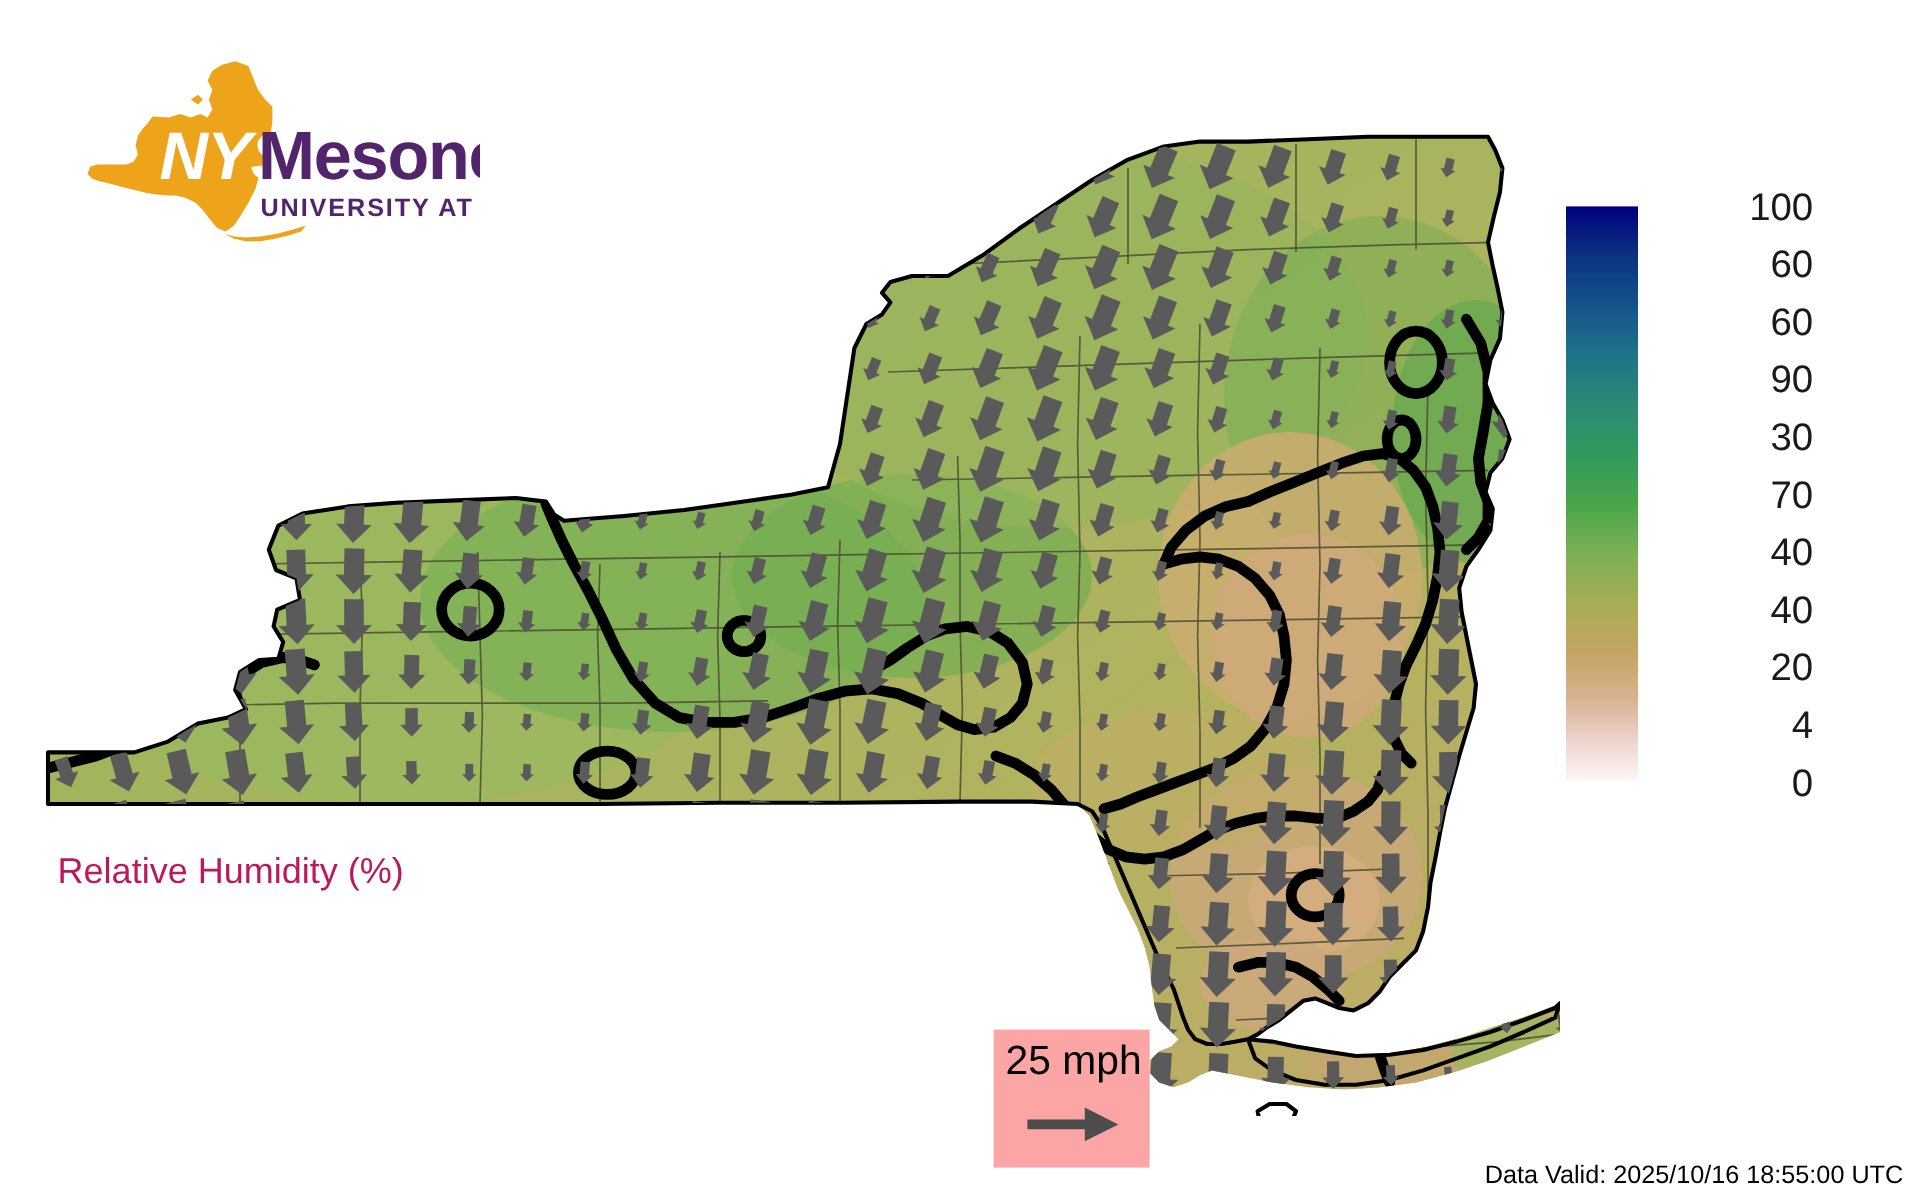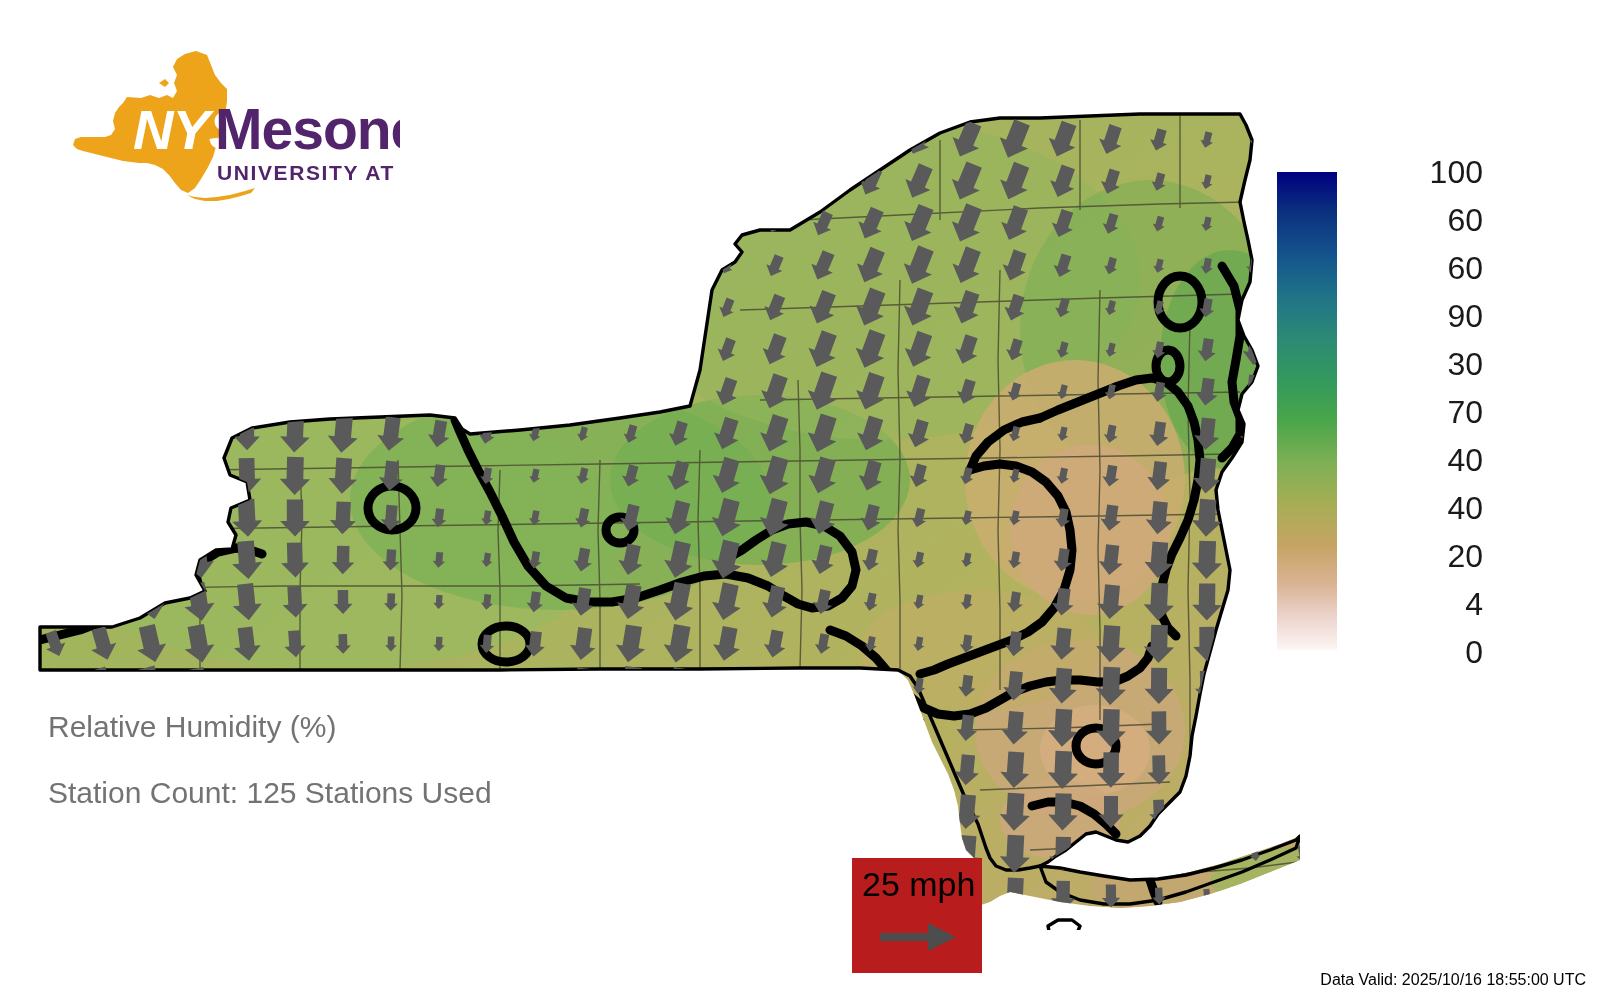--- a/index.html
+++ b/index.html
@@ -8,21 +8,21 @@
 
   
   #logo{position:absolute;left:55px;top:45px;width:345px;height:160px;}
   #logo svg{display:block;}
 
   
   #map-panel{position:absolute;left:0px;top:30px;width:1300px;height:900px;}
   #map-svg{display:block;width:100%;height:100%;}
 
   
-  #colorbar-group{position:absolute;left:1277px;top:172px;width:270px;height:478px;padding-left:10px;}
+  #colorbar-group{position:absolute;left:1305px;top:172px;width:270px;height:478px;padding-left:10px;}
   #colorbar-bar{position:absolute;left:0;top:0;width:60px;height:478px;
      background:linear-gradient(to bottom,
         #000080 0%,
         #0b2f7e 8%,
         #14528c 17%,
         #1f7388 26%,
         #2c8a74 35%,
         #339a5b 44%,
         #4aa64a 52%,
         #7fb055 61%,
@@ -30,31 +30,31 @@
         #c6a464 78%,
         #d9b392 86%,
         #ecd3cb 93%,
         #fdf6f4 100%);}
   #colorbar-ticks{position:absolute;left:66px;top:-24px;width:200px;height:526px;}
   .cb-tick{position:absolute;left:30px;width:110px;text-align:right;
            font-size:32px;line-height:32px;color:#1a1a1a;}
 
   
   #caption{position:absolute;left:48px;top:712px;width:780px;}
-  .cap-line{font-size:30px;line-height:30px;color:#737373;margin-bottom:36px;white-space:nowrap;}
+  .cap-line{font-size:30px;line-height:30px;color:#be185d;margin-bottom:36px;white-space:nowrap;}
 
   
-  #wind-legend{position:absolute;left:852px;top:858px;width:130px;height:115px;
-               background:#b91c1c;}
+  #wind-legend{position:absolute;left:828px;top:858px;width:130px;height:115px;
+               background:#fca5a5;}
   #wind-legend-label{position:absolute;left:10px;top:6px;font-size:34px;
      line-height:40px;color:#000;white-space:nowrap;}
   #wind-legend-arrow{position:absolute;left:28px;top:62px;}
 
   
-  #data-valid{position:absolute;right:14px;bottom:8px;font-size:16px;
+  #data-valid{position:absolute;right:14px;bottom:8px;font-size:21px;
               line-height:24px;color:#000;white-space:nowrap;text-align:center;}
 </style>
 </head>
 <body>
 
 <div id="logo">
   <svg viewBox="0 0 345 160" width="345" height="160">
 
     <g>
       <path fill="#eda31a" d="M68 58 L72 52 L86 53 L95 50 L104 53 L112 50 L118 53
@@ -1808,21 +1808,20 @@
     <div class="cb-tick" style="top:296px">40</div>
     <div class="cb-tick" style="top:344px">40</div>
     <div class="cb-tick" style="top:392px">20</div>
     <div class="cb-tick" style="top:440px">4</div>
     <div class="cb-tick" style="top:488px">0</div>
   </div>
 </div>
 
 <div id="caption">
   <div class="cap-line">Relative Humidity (%)</div>
-  <div class="cap-line">Station Count: 125 Stations Used</div>
 </div>
 
 <div id="wind-legend">
   <div id="wind-legend-label">25 mph</div>
   <svg id="wind-legend-arrow" width="78" height="34" viewBox="0 0 78 34">
     <path d="M0 13 L48 13 L48 3 L76 17 L48 31 L48 21 L0 21 Z" fill="#4d4d4d"></path>
   </svg>
 </div>
 
 <div id="data-valid">Data Valid: 2025/10/16 18:55:00 UTC</div>

